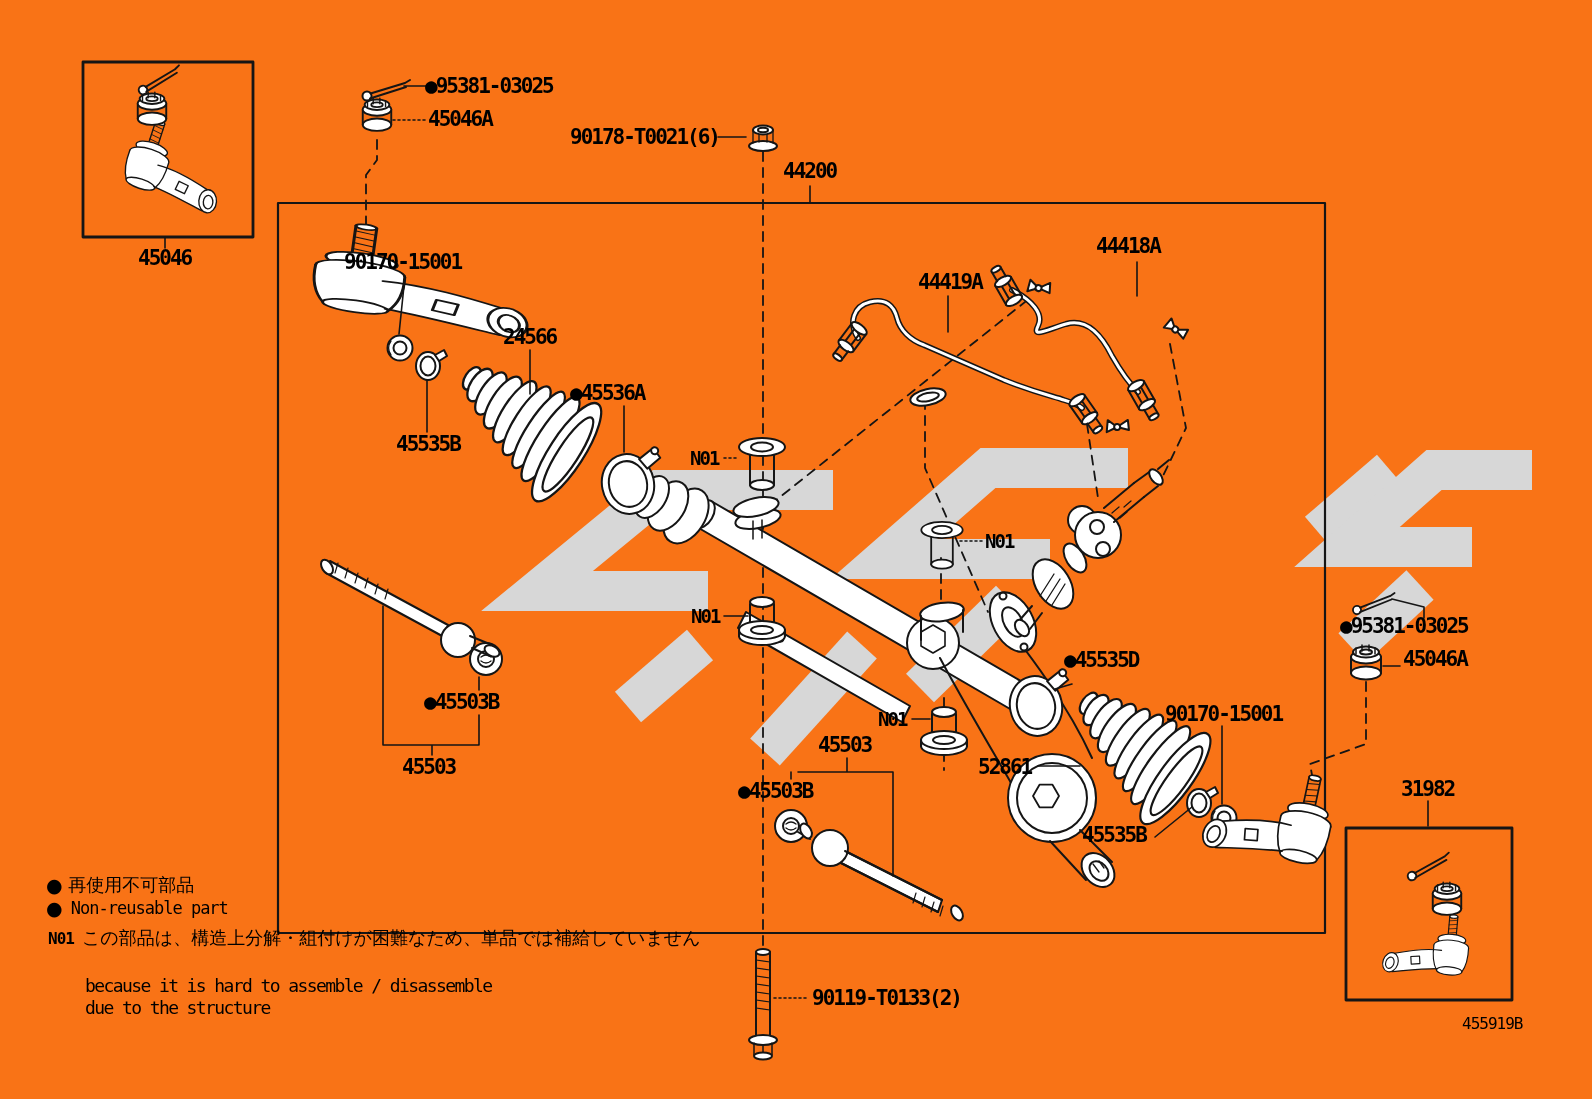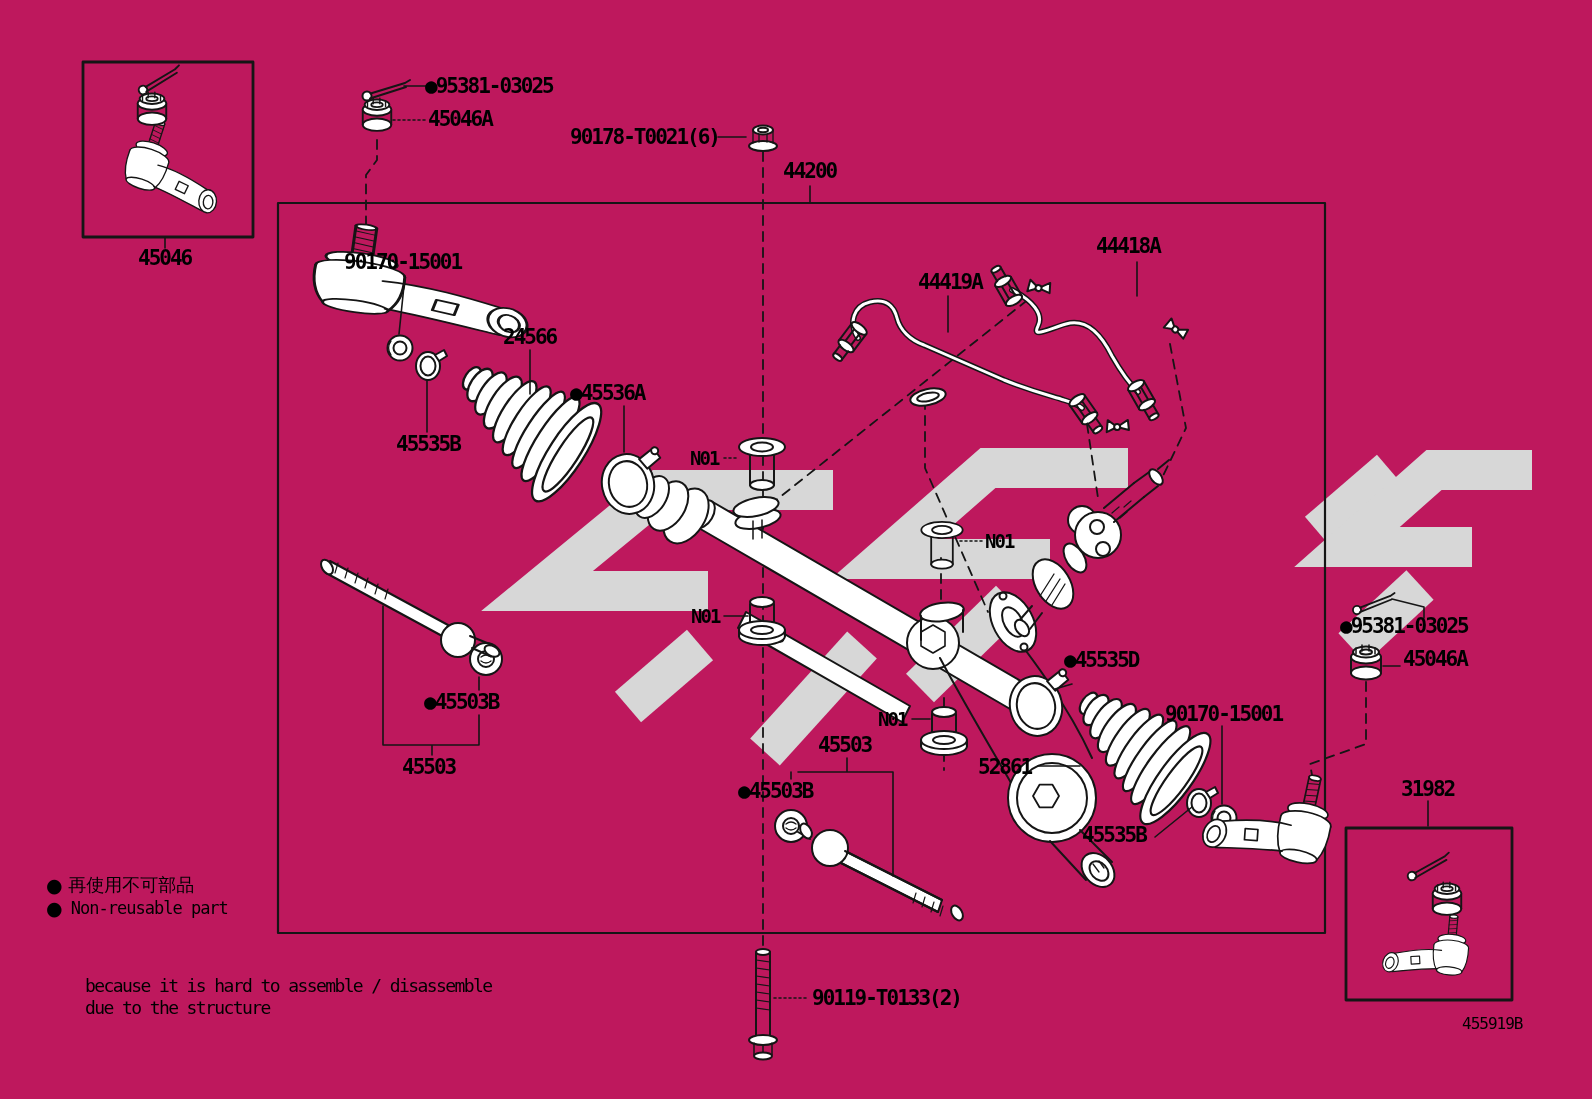--- a/index.html
+++ b/index.html
@@ -1,16 +1,16 @@
 <!DOCTYPE html>
 <html><head>
 <meta charset="utf-8">
 <style>
   html,body{margin:0;padding:0;background:#fff;}
-  .stage{position:relative;width:1592px;height:1099px;background:#be185d;overflow:hidden;
+  .stage{position:relative;width:1592px;height:1099px;background:#f97316;overflow:hidden;
          font-family:"DejaVu Sans Mono","Liberation Mono",monospace;color:#000;}
   .stage svg{position:absolute;left:0;top:0;}
   .plabel{position:absolute;font-weight:bold;font-size:21px;letter-spacing:-2px;white-space:nowrap;line-height:1;}
   .plabel.sm{font-size:19px;}
   .code{position:absolute;font-weight:normal;font-size:16px;letter-spacing:-1px;white-space:nowrap;}
   .legend-row{position:absolute;white-space:nowrap;font-size:17px;letter-spacing:-1px;}
   .legend-row .dot{font-size:19px;vertical-align:-1px;font-family:"DejaVu Sans",sans-serif;}
   .jp{font-family:"DejaVu Sans","Liberation Sans",sans-serif;font-size:18px;letter-spacing:0;}
   .noteid{font-weight:bold;font-size:16px;letter-spacing:-1px;margin-right:8px;}
   .en{font-size:18px;letter-spacing:-1.6px;}
@@ -330,16 +330,19 @@
 <div class="code" style="left:1462px;top:1014px">455919B</div>
 
 <div class="legend-row jp" style="left:46px;top:873px">
   <span class="dot">●</span>
   <span>再使用不可部品</span>
 </div>
 <div class="legend-row" style="left:46px;top:897px">
   <span class="dot">●</span>
   <span>Non-reusable part</span>
 </div>
+<div class="legend-row" style="left:48px;top:926px">
+  <span class="noteid">N01</span><span class="jp">この部品は、構造上分解・組付けが困難なため、単品では補給していません</span>
+</div>
 <div class="legend-row en" style="left:85px;top:975px">because it is hard to assemble / disassemble</div>
 <div class="legend-row en" style="left:85px;top:997px">due to the structure</div>
 
 </div>
 
 </body></html>

